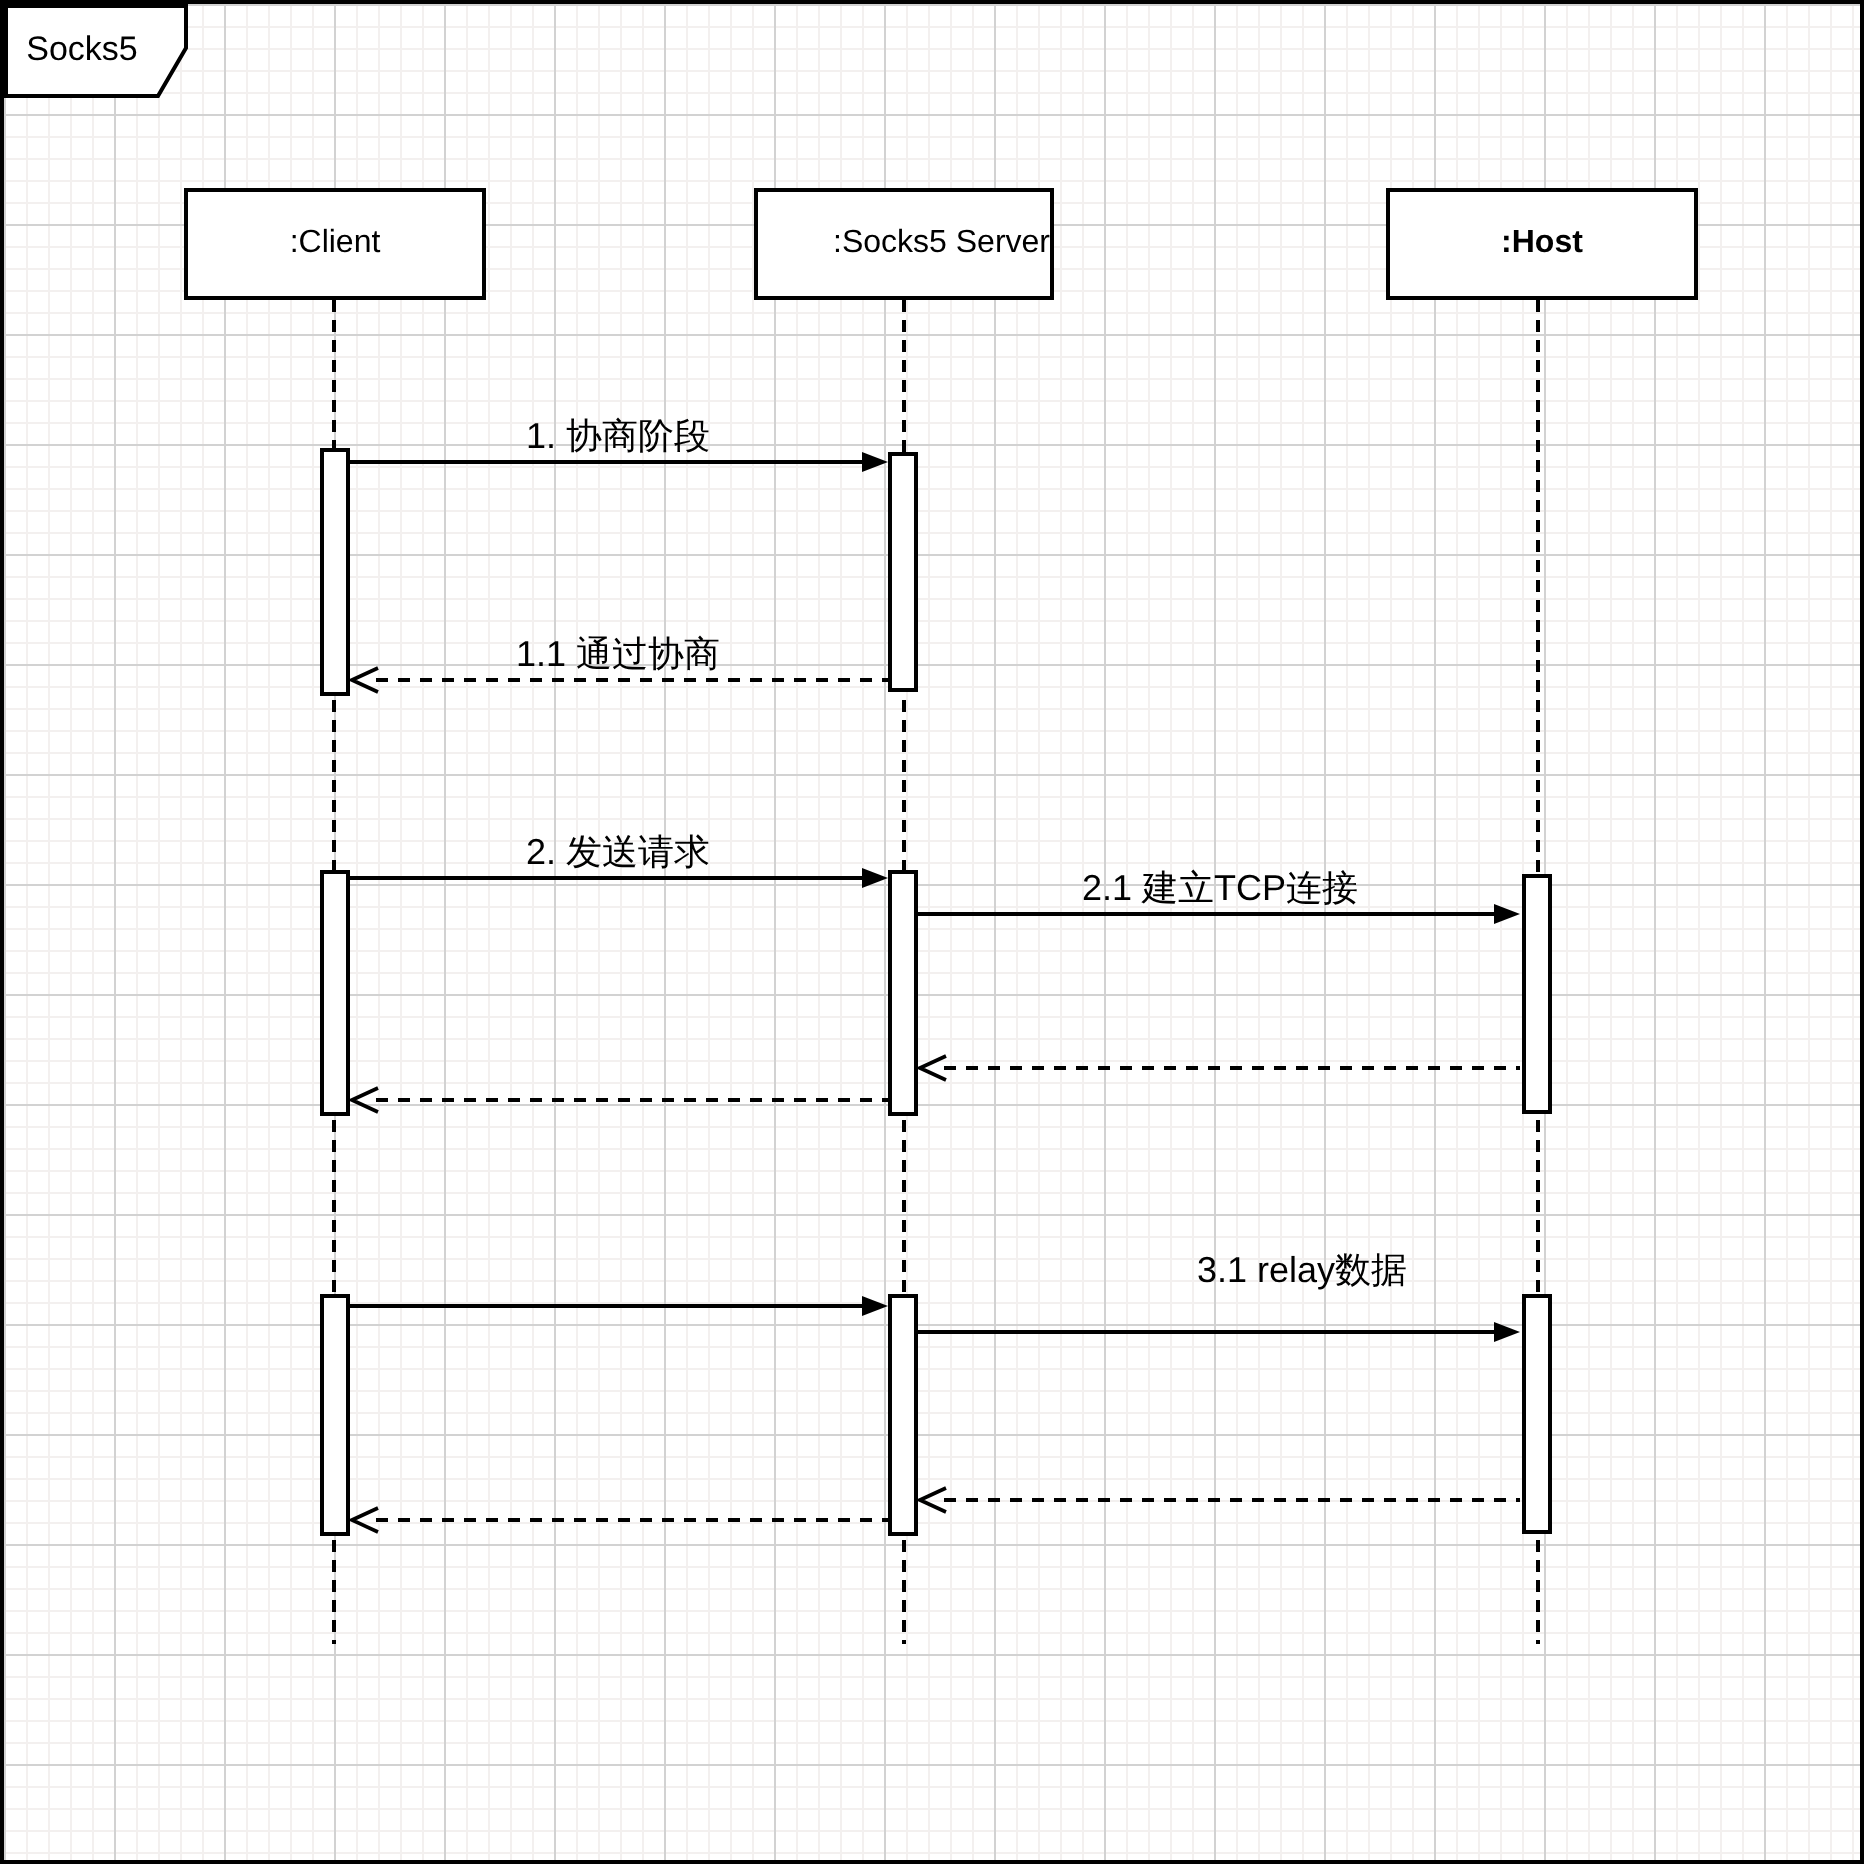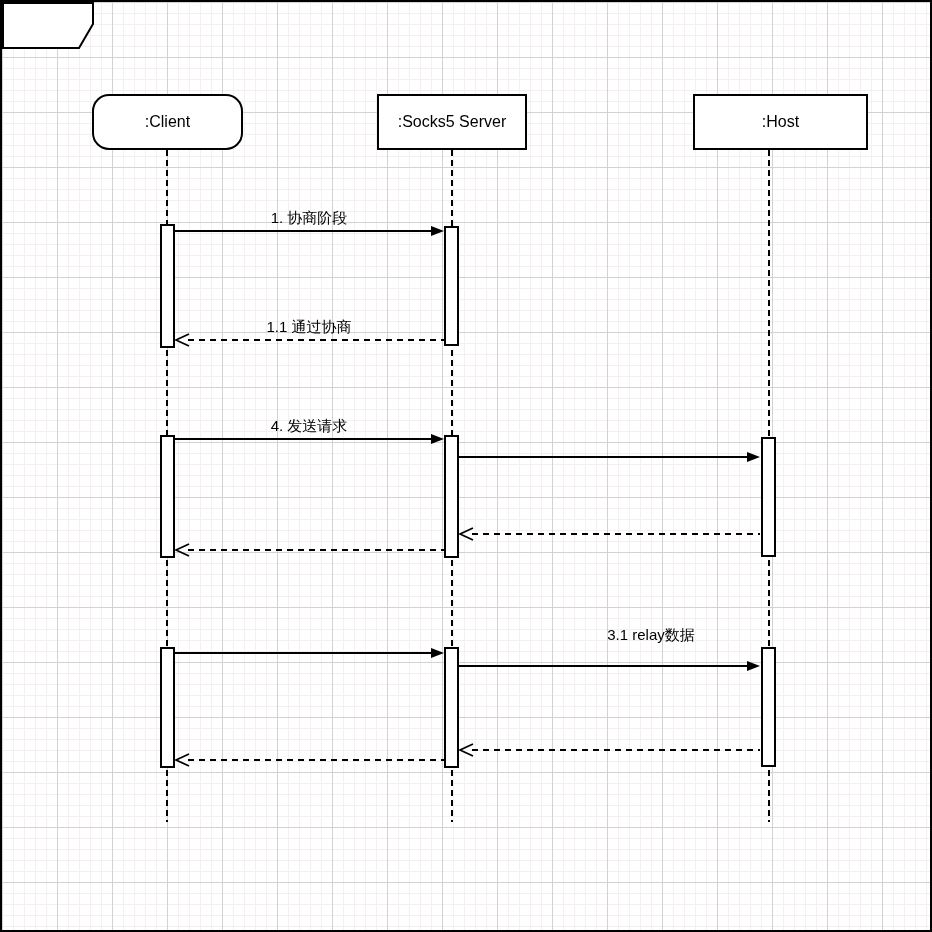--- a/index.html
+++ b/index.html
@@ -64,47 +64,48 @@
     border-top: 5px solid transparent;
     border-bottom: 5px solid transparent;
     border-left: 13px solid #000;
   }
   .arrow-open-left { position: absolute; z-index: 5; }
 
   .msg-label {
     position: absolute;
     height: 20px; line-height: 20px;
     text-align: center;
-    font-size: 15px;
+    font-size: 18px;
     white-space: nowrap;
     z-index: 6;
   }
   .col1 { left: 177px; width: 260px; }
   .col2 { left: 458px; width: 300px; }
 </style>
 </head>
 <body>
 
 <div class="canvas">
 
   <svg class="frame-tab" viewBox="0 0 94 48">
     <polygon points="1,1 91,1 91,22 77,46 1,46" fill="#ffffff" stroke="#000000" stroke-width="2"></polygon>
   </svg>
+  <div class="frame-tab-label">Socks5</div>
 
   <div class="lifeline" style="left:164px; top:148px; height:672px;"></div>
   <div class="lifeline" style="left:449px; top:148px; height:672px;"></div>
   <div class="lifeline" style="left:766px; top:148px; height:672px;"></div>
 
-  <div class="head-box" style="left:90px;  top:92px; width:151px;border-radius:17px;">
+  <div class="head-box" style="left:90px;  top:92px; width:151px;">
     <span>:Client</span>
   </div>
-  <div class="head-box" style="left:375px; top:92px; width:150px;">
+  <div class="head-box" style="left:375px; top:92px; width:150px;justify-content:flex-end;">
     <span>:Socks5 Server</span>
   </div>
-  <div class="head-box" style="left:691px; top:92px; width:175px;">
+  <div class="head-box" style="left:691px; top:92px; width:156px;font-weight:bold;">
     <span>:Host</span>
   </div>
 
   <div class="activation" style="left:158px; top:222px; height:124px;"></div>
   <div class="activation" style="left:442px; top:224px; height:120px;"></div>
 
   <div class="activation" style="left:158px; top:433px; height:123px;"></div>
   <div class="activation" style="left:442px; top:433px; height:123px;"></div>
   <div class="activation" style="left:759px; top:435px; height:120px;"></div>
 
@@ -115,24 +116,25 @@
   <div class="msg-label col1" style="top:206px;">1. 协商阶段</div>
   <div class="msg-line-solid" style="left:173px; top:228px; width:257px;"></div>
   <div class="arrow-solid-right" style="left:429px; top:224px;"></div>
 
   <div class="msg-label col1" style="top:315px;">1.1 通过协商</div>
   <div class="msg-line-dashed" style="left:186px; top:337px; width:257px;"></div>
   <svg class="arrow-open-left" style="left:172px; top:331px;" width="16" height="14" viewBox="0 0 16 14">
     <path d="M15 1 L2 7 L15 13" fill="none" stroke="#000" stroke-width="1.8"></path>
   </svg>
 
-  <div class="msg-label col1" style="top:414px;">4. 发送请求</div>
+  <div class="msg-label col1" style="top:414px;">2. 发送请求</div>
   <div class="msg-line-solid" style="left:173px; top:436px; width:257px;"></div>
   <div class="arrow-solid-right" style="left:429px; top:432px;"></div>
 
+  <div class="msg-label col2" style="top:432px;">2.1 建立TCP连接</div>
   <div class="msg-line-solid" style="left:457px; top:454px; width:289px;"></div>
   <div class="arrow-solid-right" style="left:745px; top:450px;"></div>
 
   <div class="msg-line-dashed" style="left:470px; top:531px; width:288px;"></div>
   <svg class="arrow-open-left" style="left:456px; top:525px;" width="16" height="14" viewBox="0 0 16 14">
     <path d="M15 1 L2 7 L15 13" fill="none" stroke="#000" stroke-width="1.8"></path>
   </svg>
 
   <div class="msg-line-dashed" style="left:186px; top:547px; width:256px;"></div>
   <svg class="arrow-open-left" style="left:172px; top:541px;" width="16" height="14" viewBox="0 0 16 14">

